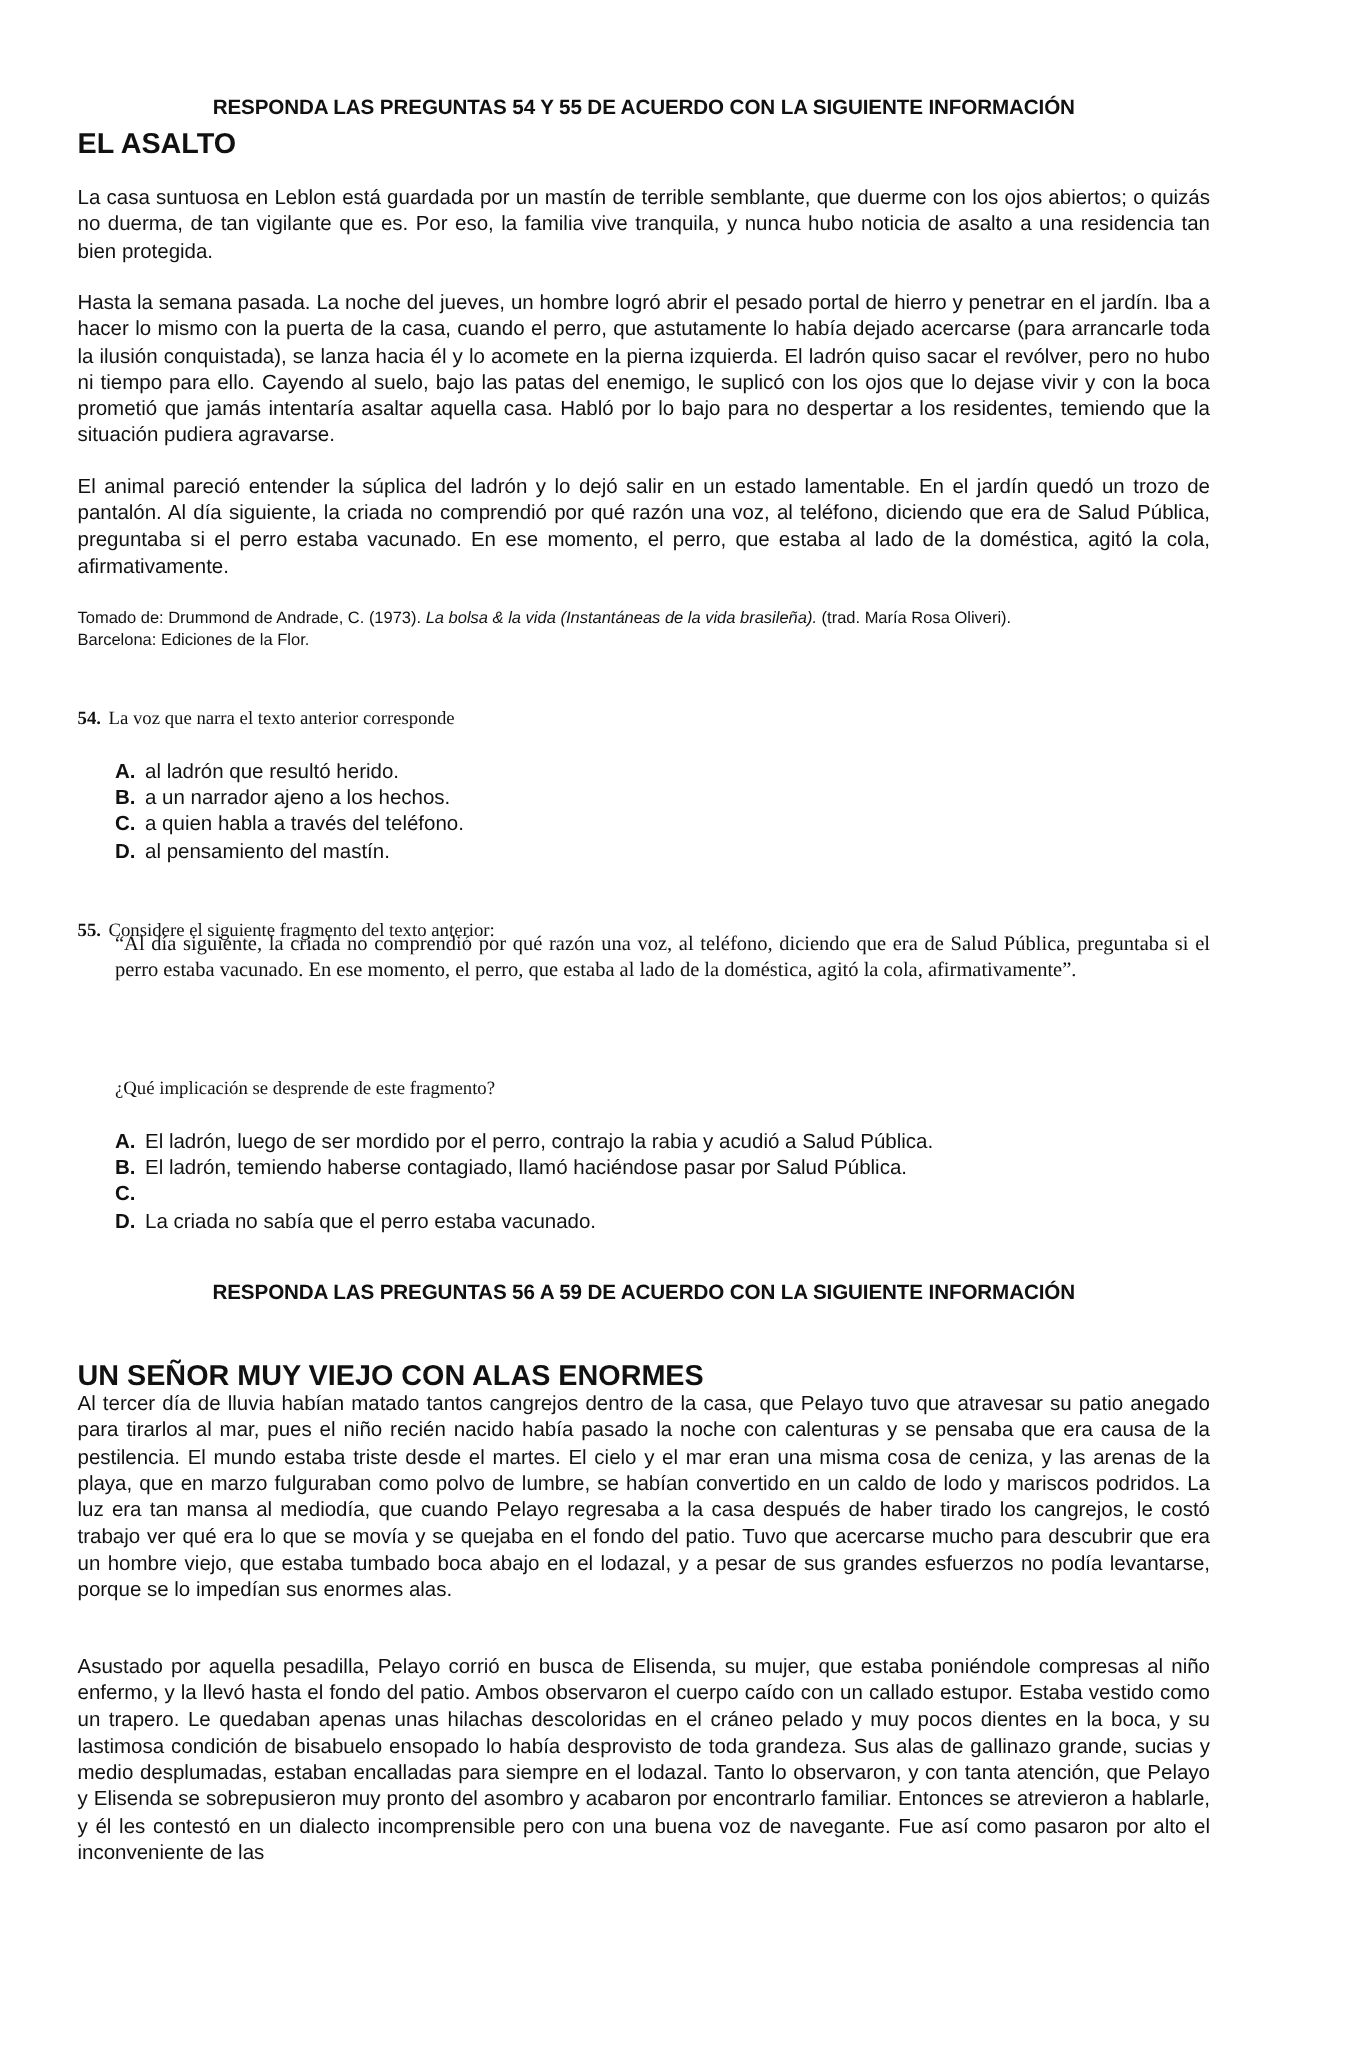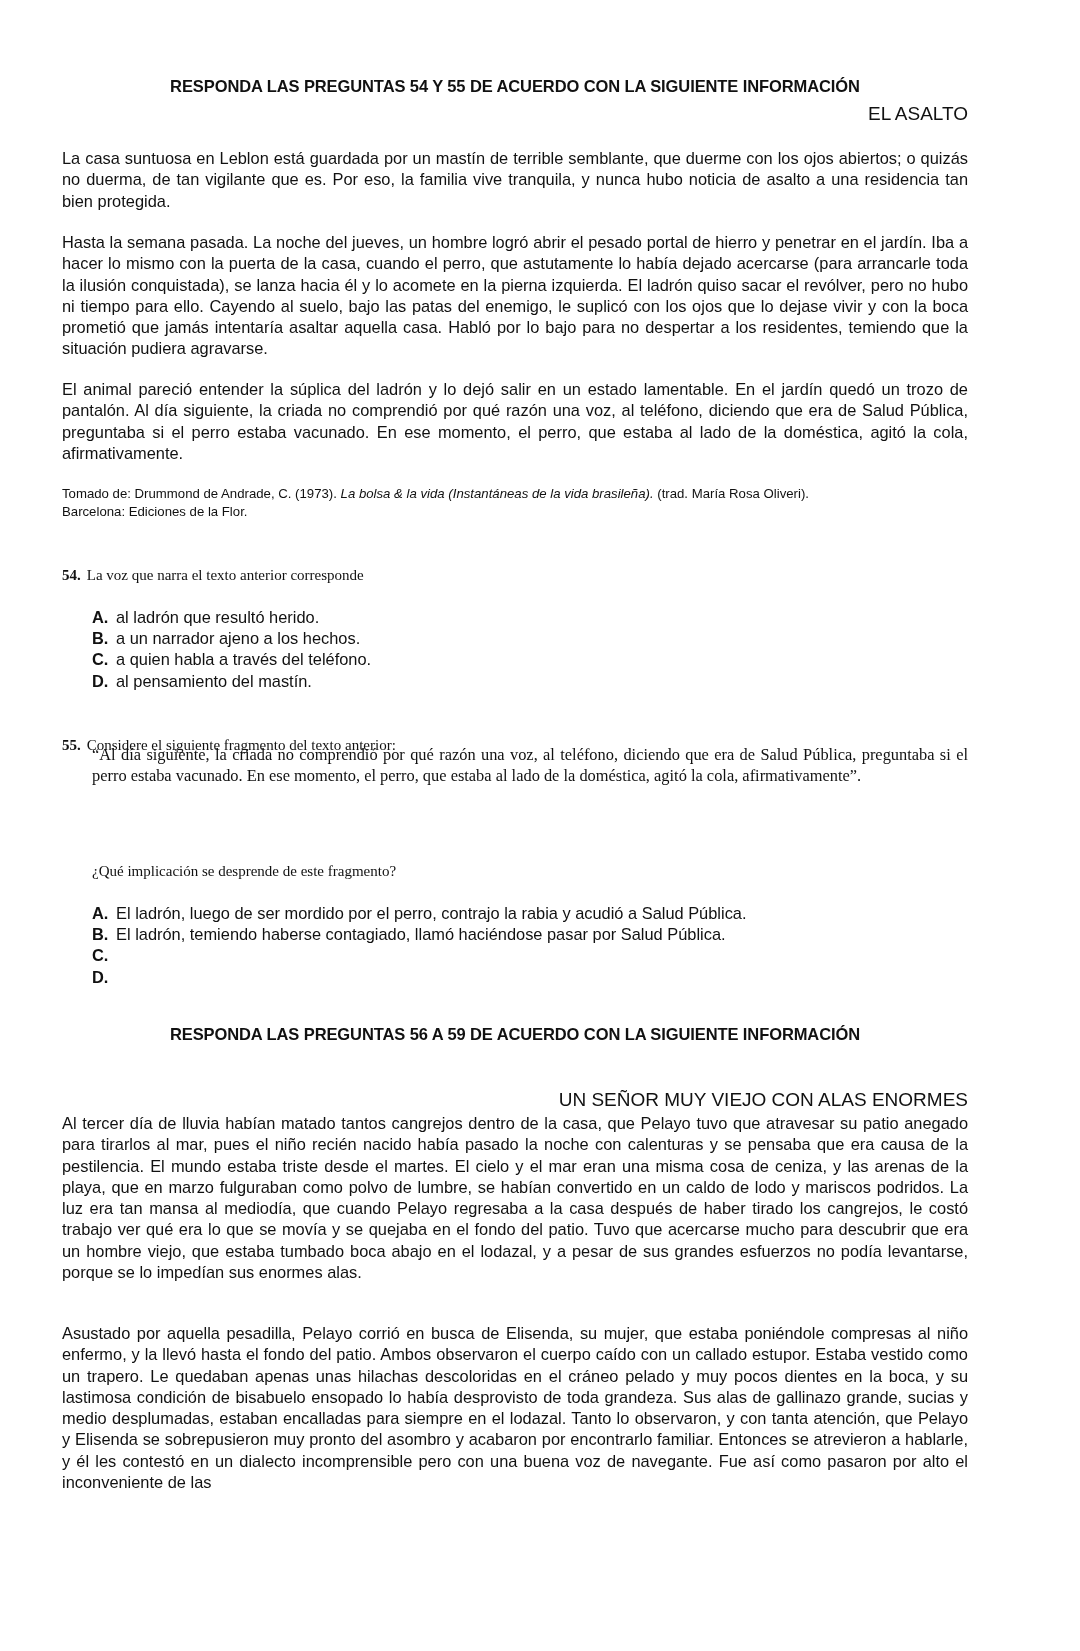--- a/index.html
+++ b/index.html
@@ -23,23 +23,23 @@
     }
     .block { position: absolute; left: 0; width: 906px; }
     .instruction {
       text-align: center;
       font-weight: bold;
       font-size: 16.5px;
       letter-spacing: -0.1px;
       line-height: 20px;
     }
     .title {
-      text-align: right;
-      font-weight: normal;
-      font-size: 19px;
+      text-align: left;
+      font-weight: bold;
+      font-size: 23px;
       line-height: 22px;
     }
     .para {
       text-align: justify;
       font-size: 16.4px;
       line-height: 21.3px;
       margin: 0;
     }
     .citation {
       font-size: 13.2px;
@@ -128,20 +128,21 @@
       </li>
     <li>
         <span class="opt-letter">B.</span>
         <span>El ladrón, temiendo haberse contagiado, llamó haciéndose pasar por Salud Pública.</span>
       </li>
     <li>
         <span class="opt-letter">C.</span>
       </li>
     <li>
         <span class="opt-letter">D.</span>
+        <span>La criada no sabía que el perro estaba vacunado.</span>
       </li>
   </ul>
 
   <div class="block instruction" style="top:1024px;">RESPONDA LAS PREGUNTAS 56 A 59 DE ACUERDO CON LA SIGUIENTE INFORMACIÓN</div>
   <div class="block title" style="top:1089px;">UN SEÑOR MUY VIEJO CON ALAS ENORMES</div>
 
   <p class="block para" style="top:1113px;">Al tercer día de lluvia habían matado tantos cangrejos dentro de la casa, que Pelayo tuvo que atravesar su patio anegado para tirarlos al mar, pues el niño recién nacido había pasado la noche con calenturas y se pensaba que era causa de la pestilencia. El mundo estaba triste desde el martes. El cielo y el mar eran una misma cosa de ceniza, y las arenas de la playa, que en marzo fulguraban como polvo de lumbre, se habían convertido en un caldo de lodo y mariscos podridos. La luz era tan mansa al mediodía, que cuando Pelayo regresaba a la casa después de haber tirado los cangrejos, le costó trabajo ver qué era lo que se movía y se quejaba en el fondo del patio. Tuvo que acercarse mucho para descubrir que era un hombre viejo, que estaba tumbado boca abajo en el lodazal, y a pesar de sus grandes esfuerzos no podía levantarse, porque se lo impedían sus enormes alas.</p>
   <p class="block para" style="top:1323px;">Asustado por aquella pesadilla, Pelayo corrió en busca de Elisenda, su mujer, que estaba poniéndole compresas al niño enfermo, y la llevó hasta el fondo del patio. Ambos observaron el cuerpo caído con un callado estupor. Estaba vestido como un trapero. Le quedaban apenas unas hilachas descoloridas en el cráneo pelado y muy pocos dientes en la boca, y su lastimosa condición de bisabuelo ensopado lo había desprovisto de toda grandeza. Sus alas de gallinazo grande, sucias y medio desplumadas, estaban encalladas para siempre en el lodazal. Tanto lo observaron, y con tanta atención, que Pelayo y Elisenda se sobrepusieron muy pronto del asombro y acabaron por encontrarlo familiar. Entonces se atrevieron a hablarle, y él les contestó en un dialecto incomprensible pero con una buena voz de navegante. Fue así como pasaron por alto el inconveniente de las</p>
 
 </div>

